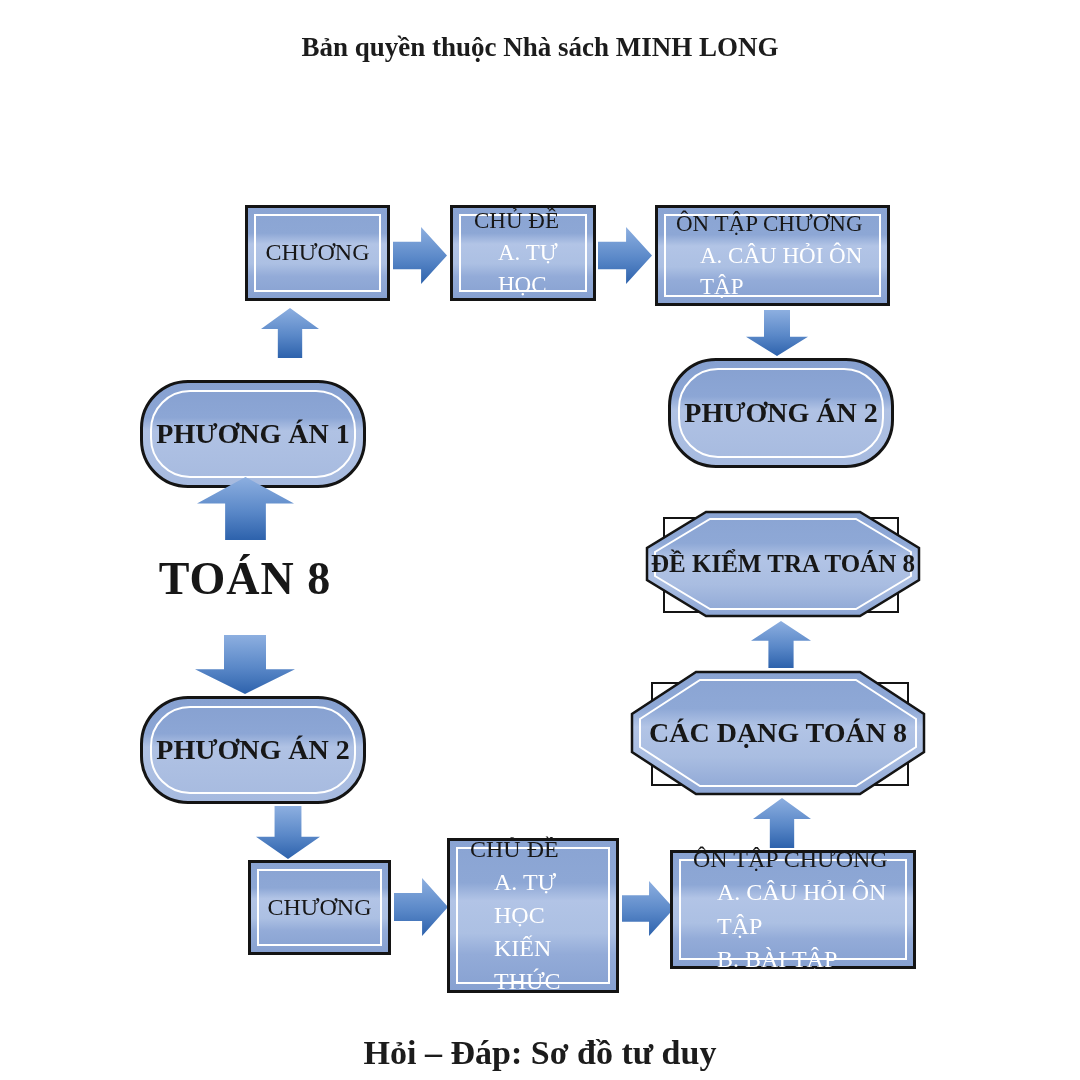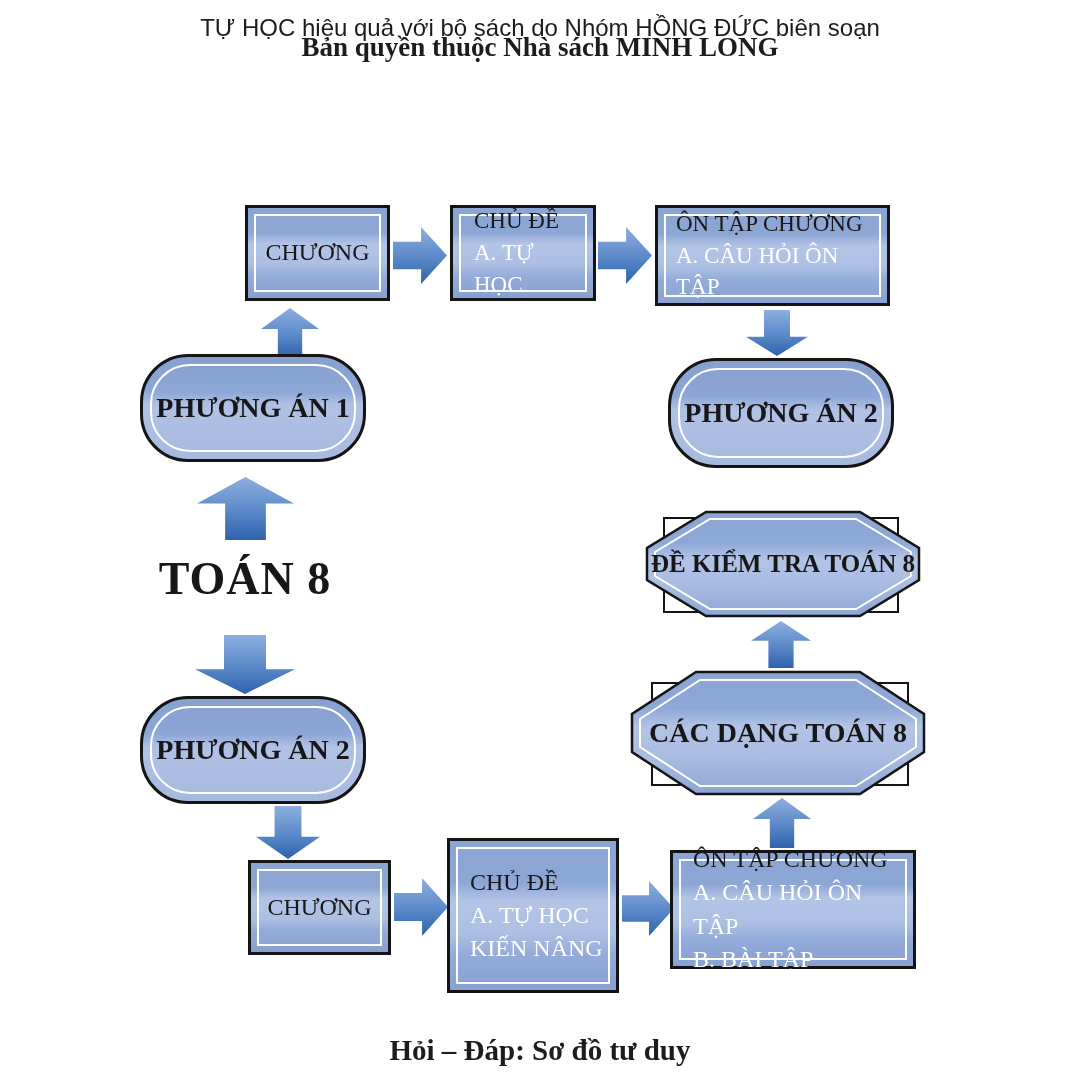--- a/index.html
+++ b/index.html
@@ -3,32 +3,32 @@
 <meta charset="utf-8">
 <style>
   html,body{margin:0;padding:0;background:#ffffff;}
   .canvas{position:relative;width:1080px;height:1080px;background:#ffffff;overflow:hidden;
           font-family:"Liberation Serif",serif;}
   .hdr1{position:absolute;top:14px;left:0;width:100%;text-align:center;
         font-family:"Liberation Sans",sans-serif;font-size:24px;color:#1c1c1c;}
   .hdr2{position:absolute;top:32px;left:0;width:100%;text-align:center;
         font-family:"Liberation Serif",serif;font-weight:bold;font-size:27px;color:#1c1c1c;}
   .ftr{position:absolute;top:1034px;left:0;width:100%;text-align:center;
-       font-weight:bold;font-size:29px;color:#1c1c1c;}
+       font-weight:bold;font-size:34px;color:#1c1c1c;}
 
   
   .box{position:absolute;box-sizing:border-box;border:3px solid #141414;
        background:linear-gradient(180deg,#8AA4D3 0%,#8DA7D5 28%,#B2C4E6 40%,#ACC0E3 62%,#93ABD8 76%,#87A1D1 100%);}
   .box-inner{position:absolute;inset:6px;border:2px solid #ffffff;
        display:flex;flex-direction:column;justify-content:center;box-sizing:border-box;}
   .center{align-items:center;text-align:center;}
   .leftal{align-items:flex-start;text-align:left;padding-left:13px;}
   .ln{font-weight:normal;line-height:1.38;}
   .dark{color:#171717;}
-  .light{color:#ffffff;}
+  .light{color:#ffffff;margin-left:24px;}
   .fs23{font-size:23px;} .fs24{font-size:24px;}
 
   
   .pill{position:absolute;box-sizing:border-box;border:3px solid #141414;border-radius:48px;
         background:linear-gradient(180deg,#86A0D0 0%,#8CA6D5 34%,#B0C2E4 47%,#A6BADF 100%);}
   .pill-inner{position:absolute;inset:7px;border:2px solid #ffffff;border-radius:40px;
         display:flex;align-items:center;justify-content:center;}
   .pill-label{font-weight:bold;font-size:28px;color:#171717;}
 
   
@@ -44,21 +44,20 @@
   .oct-label{position:absolute;inset:0;z-index:2;display:flex;align-items:center;justify-content:center;
              font-weight:bold;color:#171717;}
 
   .toan8{position:absolute;font-weight:bold;font-size:46px;color:#171717;text-align:center;letter-spacing:1px;}
 </style>
 </head>
 <body>
 
 <div class="canvas">
 
-  <div class="hdr1">TỰ HỌC hiệu quả với bộ sách do Nhóm HỒNG ĐỨC biên soạn</div>
   <div class="hdr2">Bản quyền thuộc Nhà sách MINH LONG</div>
 
   <div class="box" style="left:245px;top:205px;width:145px;height:96px">
     <div class="box-inner center">
       <div class="ln dark fs24">CHƯƠNG</div>
     </div>
   </div>
 
   <div class="ar ar-r" style="left:393px;top:227px;width:54px;height:57px"></div>
 
@@ -73,21 +72,21 @@
 
   <div class="box" style="left:655px;top:205px;width:235px;height:101px">
     <div class="box-inner leftal" style="padding-left:10px">
       <div class="ln dark fs23">ÔN TẬP CHƯƠNG</div>
       <div class="ln light fs23">A. CÂU HỎI ÔN TẬP</div>
     </div>
   </div>
 
   <div class="ar ar-u" style="left:261px;top:308px;width:58px;height:50px"></div>
 
-  <div class="pill" style="left:140px;top:354px;width:226px;height:108px">
+  <div class="pill" style="left:140px;top:380px;width:226px;height:108px">
     <div class="pill-inner">
       <div class="pill-label">PHƯƠNG ÁN 1</div>
     </div>
   </div>
 
   <div class="ar ar-u" style="left:197px;top:477px;width:97px;height:63px"></div>
 
   <div class="toan8" style="left:130px;top:552px;width:230px">TOÁN 8</div>
 
   <div class="ar ar-d" style="left:195px;top:635px;width:100px;height:59px"></div>
@@ -153,21 +152,21 @@
       <div class="ln dark fs24">CHƯƠNG</div>
     </div>
   </div>
 
   <div class="ar ar-r" style="left:394px;top:878px;width:54px;height:58px"></div>
 
   <div class="box" style="left:447px;top:838px;width:172px;height:155px">
     <div class="box-inner leftal" style="padding-left:12px">
       <div class="ln dark fs24">CHỦ ĐỀ</div>
       <div class="ln light fs24">A. TỰ HỌC</div>
-      <div class="ln light fs24">KIẾN NÂNG</div>
+      <div class="ln light fs24">KIẾN THỨC</div>
     </div>
   </div>
 
   <div class="ar ar-r" style="left:622px;top:881px;width:52px;height:55px"></div>
 
   <div class="box" style="left:670px;top:850px;width:246px;height:119px">
     <div class="box-inner leftal" style="padding-left:12px">
       <div class="ln dark fs24">ÔN TẬP CHƯƠNG</div>
       <div class="ln light fs24">A. CÂU HỎI ÔN TẬP</div>
       <div class="ln light fs24">B. BÀI TẬP</div>

